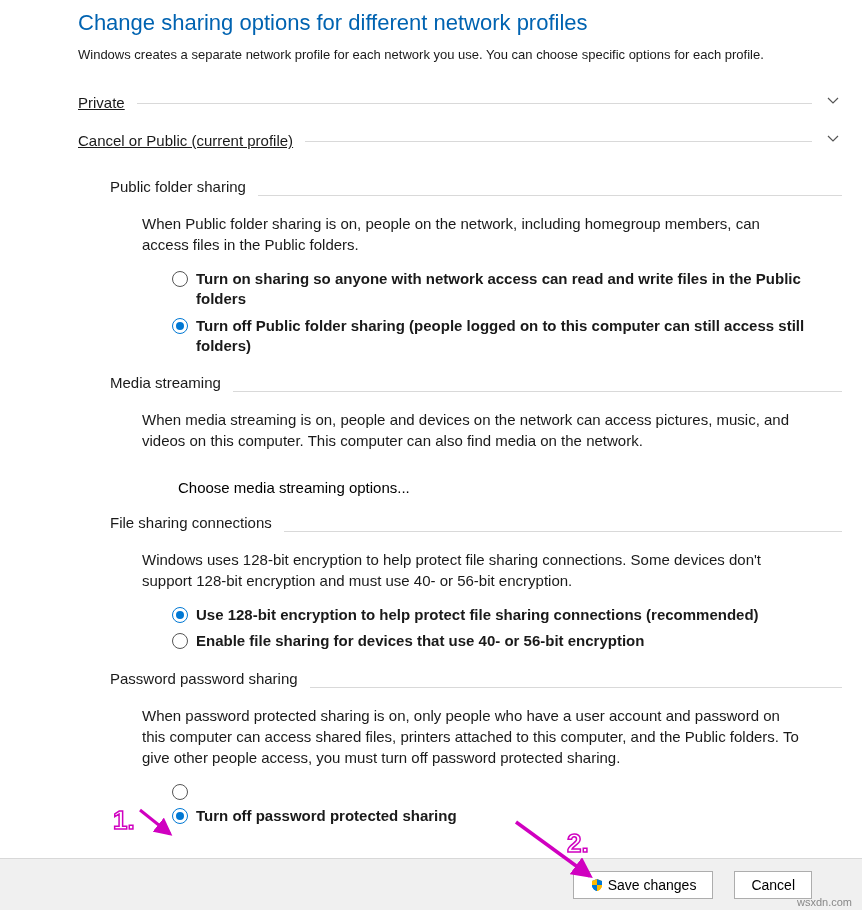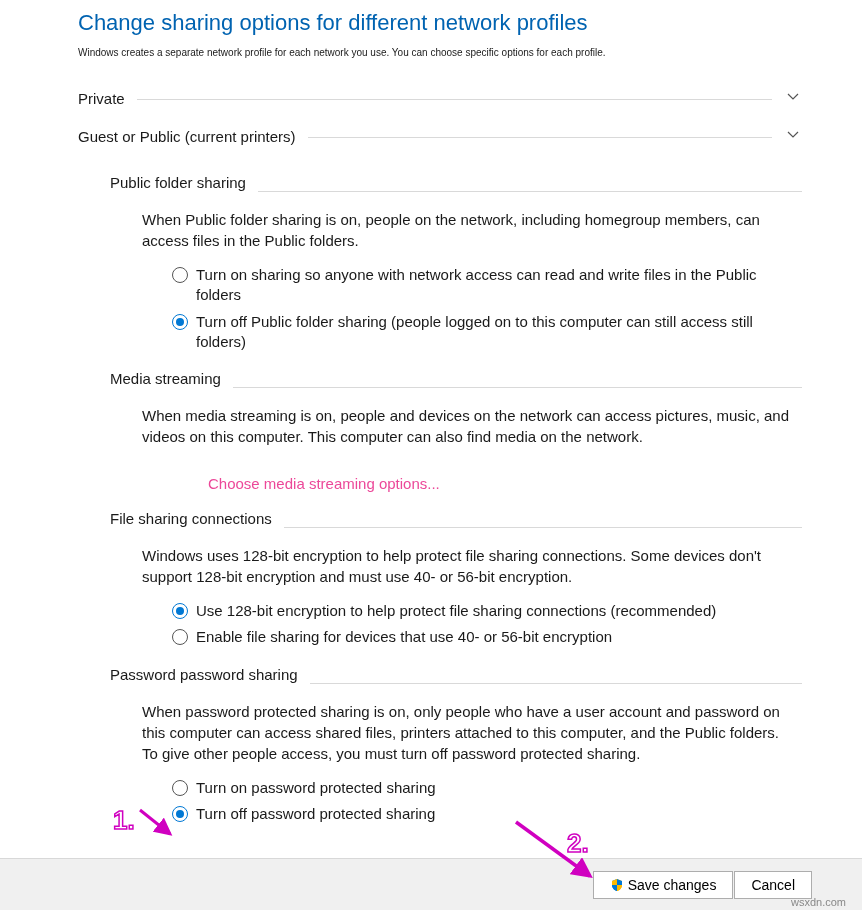--- a/index.html
+++ b/index.html
@@ -6,45 +6,46 @@
     body {
       font-family: "Segoe UI", Tahoma, sans-serif;
       font-size: 15px;
       color: #1a1a1a;
       background: #ffffff;
       width: 862px;
       height: 910px;
       position: relative;
     }
     .content {
-      padding: 10px 60px 0 78px;
+      padding: 10px 20px 0 78px;
     }
     .page-title {
       color: #0063b1;
       font-size: 22px;
       font-weight: 400;
       margin-bottom: 10px;
     }
     .page-desc {
-      font-size: 10px;
+      font-size: 13px;
       line-height: 1.4;
       margin-bottom: 20px;
       max-width: 720px;
     }
     .section-header {
       display: flex;
       align-items: center;
       padding: 10px 0;
       border-bottom: 1px solid transparent;
       cursor: pointer;
       position: relative;
     }
     .section-header .label {
       flex: 0 0 auto;
       white-space: nowrap;
+      text-decoration: underline;
     }
     .section-header .line {
       flex: 1;
       border-bottom: 1px solid #d9d9d9;
       margin: 0 12px;
       position: relative;
       top: 1px;
     }
     .chevron {
       color: #666;
@@ -70,20 +71,21 @@
       position: relative;
       top: 1px;
     }
     .sub-desc {
       margin: 18px 8px 14px 32px;
       max-width: 660px;
       line-height: 1.4;
     }
     .radio-group {
       margin-left: 62px;
+      font-weight: bold;
     }
     .radio-row {
       display: flex;
       align-items: flex-start;
       margin-bottom: 6px;
       cursor: pointer;
       max-width: 640px;
     }
     .radio {
       width: 16px;
@@ -107,39 +109,39 @@
       background: #0078d4;
       border-radius: 50%;
       top: 50%;
       left: 50%;
       transform: translate(-50%, -50%);
     }
     .radio-label {
       line-height: 1.35;
     }
     .link {
-      color: #ec4899;
+      color: #000000;
       cursor: pointer;
-      margin-left: 98px;
+      margin-left: 68px;
       display: inline-block;
       margin-top: 14px;
     }
     .footer {
       position: absolute;
       bottom: 0;
       left: 0;
       right: 0;
       height: 52px;
       background: #f0f0f0;
       border-top: 1px solid #d8d8d8;
       display: flex;
       justify-content: flex-end;
       align-items: center;
       padding-right: 50px;
-      gap: 1px;
+      gap: 21px;
     }
     .btn {
       background: #fff;
       border: 1px solid #adadad;
       padding: 4px 16px;
       font-family: inherit;
       font-size: 14px;
       cursor: pointer;
       display: flex;
       align-items: center;
@@ -162,21 +164,21 @@
       pointer-events: none;
       z-index: 10;
     }
     .arrow {
       position: absolute;
       pointer-events: none;
       z-index: 9;
     }
     .watermark {
       position: absolute;
-      right: 16px;
+      right: 10px;
       bottom: 2px;
       font-size: 11px;
       color: #888;
       font-family: Arial, sans-serif;
     }
   </style>
 </head>
 <body>
 
 <div class="content">
@@ -187,21 +189,21 @@
     <span class="label">Private</span>
     <span class="line"></span>
     <span class="chevron">
       <svg width="14" height="14" viewBox="0 0 14 14">
           <path d="M2 4 L7 9 L12 4" stroke="#555" stroke-width="1.2" fill="none"></path>
         </svg>
     </span>
   </div>
 
   <div class="section-header">
-    <span class="label">Guest or Public (current printers)</span>
+    <span class="label">Cancel or Public (current profile)</span>
     <span class="line"></span>
     <span class="chevron">
       <svg width="14" height="14" viewBox="0 0 14 14">
           <path d="M2 4 L7 9 L12 4" stroke="#555" stroke-width="1.2" fill="none"></path>
         </svg>
     </span>
   </div>
 
 
   <div class="subsection">
@@ -251,21 +253,20 @@
 
   <div class="subsection">
     <div class="sub-title-row">
       <span class="label">Password password sharing</span>
       <span class="line"></span>
     </div>
     <p class="sub-desc">When password protected sharing is on, only people who have a user account and password on this computer can access shared files, printers attached to this computer, and the Public folders. To give other people access, you must turn off password protected sharing.</p>
     <div class="radio-group">
       <div class="radio-row">
         <span class="radio"></span>
-        <span class="radio-label">Turn on password protected sharing</span>
       </div>
       <div class="radio-row">
         <span class="radio checked"></span>
         <span class="radio-label">Turn off password protected sharing</span>
       </div>
     </div>
   </div>
 </div>
 
 <div class="annotation" style="left:113px; top:805px;">1.</div>

